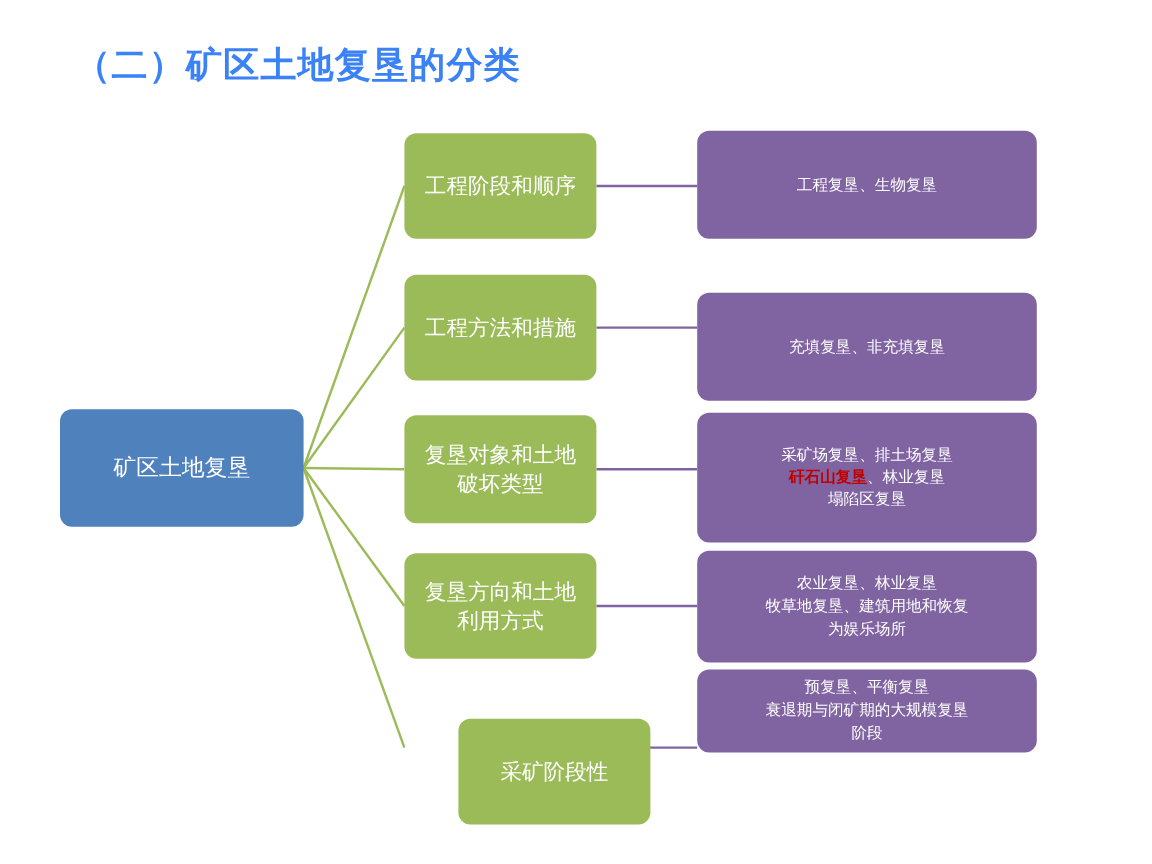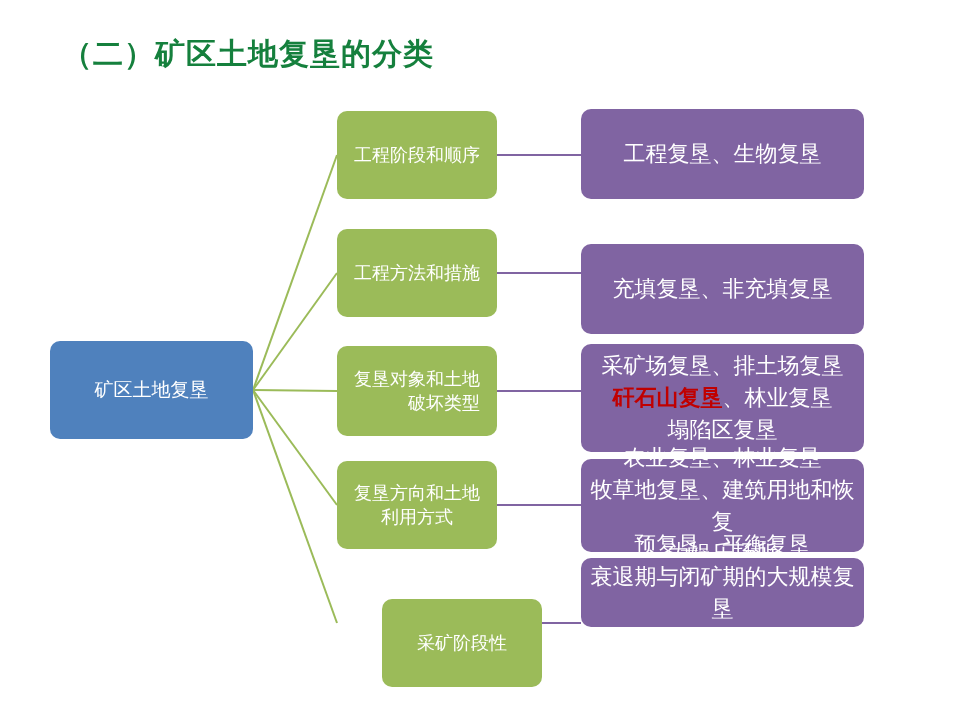--- a/index.html
+++ b/index.html
@@ -14,21 +14,21 @@
     height: 720px;
     background: #ffffff;
     overflow: hidden;
   }
   .slide-title {
     position: absolute;
     left: 62px;
     top: 34px;
     font-size: 30px;
     font-weight: bold;
-    color: #15803d;
+    color: #3b82f6;
     font-family: "Liberation Sans", sans-serif;
     letter-spacing: 1px;
     text-align: right;
   }
   svg.connectors {
     position: absolute;
     left: 0;
     top: 0;
     width: 960px;
     height: 720px;
@@ -55,27 +55,27 @@
   }
   .cat-node {
     left: 337px; width: 160px;
     background: #9bbb59;
     font-size: 18px;
     line-height: 1.35;
     white-space: pre-line;
   }
   .cat-1 { top: 111px; height: 88px; }
   .cat-2 { top: 229px; height: 88px; }
-  .cat-3 { top: 346px; height: 90px; text-align: right; }
+  .cat-3 { top: 346px; height: 90px; }
   .cat-4 { top: 461px; height: 88px; }
   .cat-5 { top: 599px; height: 88px; margin-left: 45px; }
   .res-node {
     left: 581px; width: 283px;
     background: #8064a2;
-    font-size: 22px;
+    font-size: 13px;
     line-height: 1.45;
     white-space: pre-line;
   }
   .res-1 { top: 109px; height: 90px; }
   .res-2 { top: 244px; height: 90px; }
   .res-3 { top: 344px; height: 108px; }
   .res-4 { top: 459px; height: 93px; }
   .res-5 { top: 558px; height: 69px; }
   .res-line { width: 100%; }
   .red { color: #c00000; font-weight: bold; }

